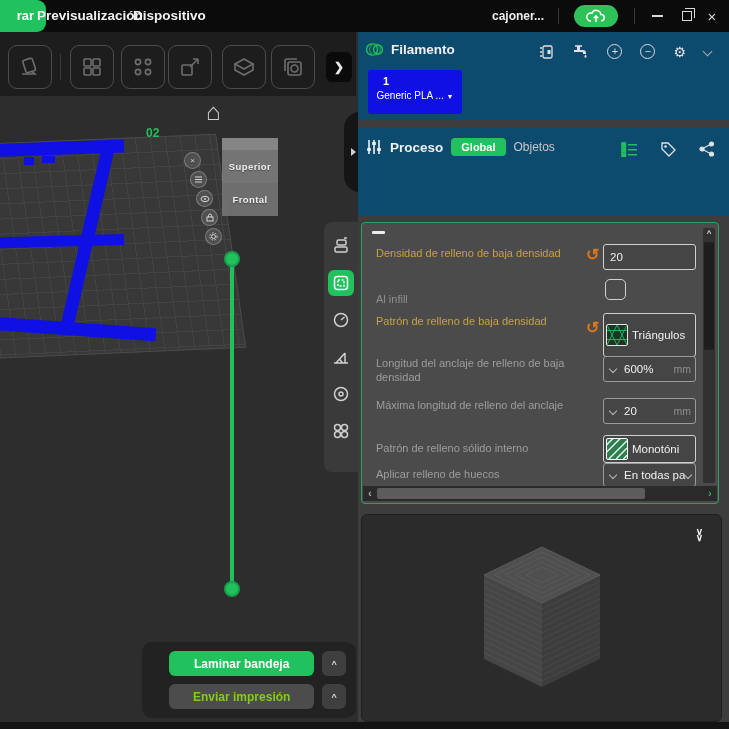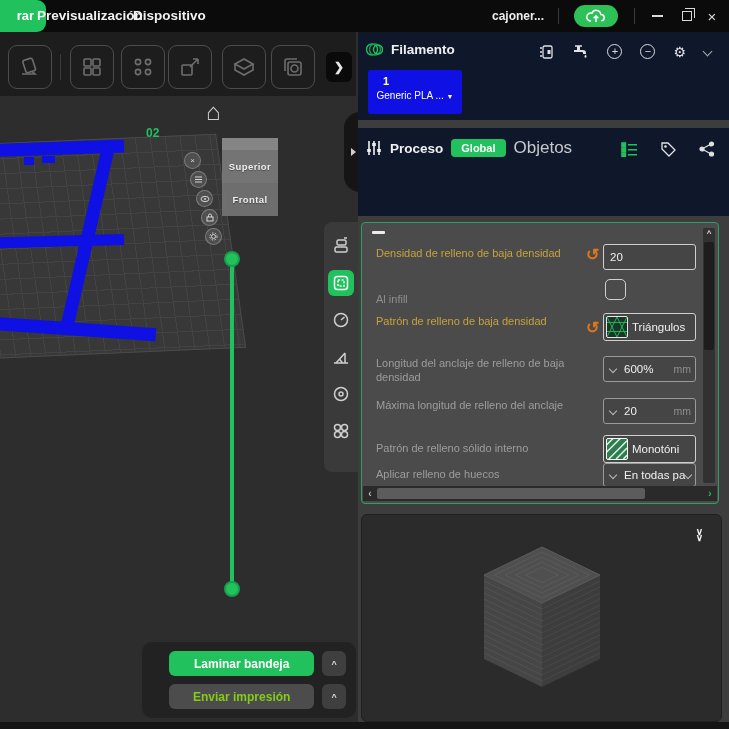--- a/index.html
+++ b/index.html
@@ -49,34 +49,34 @@
   #panel-flap .tri { position:absolute; left:7px; top:36px; width:0; height:0; border-left:5px solid #cfcfcf; border-top:4px solid transparent; border-bottom:4px solid transparent; }
   #action-dock { position:absolute; left:142px; top:546px; width:214px; height:76px; background:#222; border-radius:10px; padding:9px 10px; }
   .dock-row { display:flex; gap:8px; margin-bottom:8px;padding-left:17px; }
   .main-btn { width:148px; height:25px; border-radius:6px; color:#fff; font-weight:bold; font-size:12px; display:flex; align-items:center; justify-content:center; }
   #slice-btn { background:#21c15d; }
   #send-btn { background:#4c4c4c; color:#84cc16; }
   .caret-btn { width:24px; height:25px; border-radius:6px; background:#3f3f3f; color:#d8d8d8; font-size:9px; font-weight:bold; display:flex; align-items:center; justify-content:center; }
 
   
   #right-panel { position:absolute; left:358px; top:32px; width:371px; height:690px; background:#3d3d3d; }
-  .section { position:absolute; left:0; width:371px; background:#0f172a; }
+  .section { position:absolute; left:0; width:371px; background:#0c4a6e; }
   #sec-filament { top:0; height:88px; }
   #sec-process { top:96px; height:88px; }
   .sec-header { position:absolute; left:8px; display:flex; align-items:center; gap:8px; }
   .sec-title { color:#f0f0f0; font-weight:bold; font-size:13.5px; }
   .hdr-icons { position:absolute; display:flex; align-items:center; gap:18px; }
   .hicon { color:#e2e2e2; font-size:14px; line-height:1; }
   .circle-pm { width:15px; height:15px; border:1.3px solid #dcdcdc; border-radius:50%; color:#dcdcdc; font-size:11px; line-height:12px; text-align:center; }
   .chev { width:7px; height:7px; border-right:1.6px solid #aaa; border-bottom:1.6px solid #aaa; transform:rotate(45deg); }
   #fil-card { position:absolute; left:10px; top:38px; width:94px; height:44px; background:#0f10e3; border-radius:3px; color:#fff; }
   #fil-card .num { font-size:11px; font-weight:bold; padding:5px 0 0 15px; }
   #fil-card .name { font-size:10px; text-align:center; margin-top:3px; }
   #global-badge { background:#21c15d; color:#fff; font-size:11px; font-weight:bold; border-radius:4px; padding:3px 10px; }
-  #objects-tab { color:#c9c9c9; font-size:17px; }
+  #objects-tab { color:#c9c9c9; font-size:12px; }
   #preset-row { position:absolute; left:8px; top:140px; display:flex; align-items:center; gap:12px; }
   #preset-box { width:272px; height:30px; border:1px solid #7a7a7a; border-radius:6px; background:#434343; display:flex; align-items:center; padding:0 8px; gap:7px; overflow:hidden; }
   #preset-box .txt { color:#e8e8e8; font-size:11px; white-space:nowrap; }
   .reset-glyph { color:#e0761a; font-size:16px; font-weight:bold; line-height:1; }
 
   
   #settings-panel { position:absolute; left:3px; top:190px; width:358px; height:282px; background:#4b4b4b; border:1px solid #2f9e63; border-radius:4px; overflow:hidden; }
   .srow-label { position:absolute; left:14px; width:212px; font-size:11px; line-height:1.3; color:#9d9d9d; }
   .srow-label.mod { color:#c8a23b; }
   .ctrl { position:absolute; left:241px; width:93px; border:1px solid #cfcfcf; border-radius:3px; background:#454545; display:flex; align-items:center; overflow:hidden; color:#f0f0f0; font-size:11.5px; }
@@ -383,21 +383,21 @@
     <span class="reset-glyph rst" style="top:24px;">↺</span>
     <div class="ctrl" style="top:21px; height:26px;">
         <span class="val">20</span>
       </div>
 
     <div class="srow-label" style="top:61px; color:#8e8e8e;margin-top:8px;">Al infill</div>
     <div id="checkbox-ai" style="top:56px;"></div>
 
     <div class="srow-label mod" style="top:91px;">Patrón de relleno de baja densidad</div>
     <span class="reset-glyph rst" style="top:97px;">↺</span>
-    <div class="ctrl" style="top:90px; height:28px;">
+    <div class="ctrl" style="top:90px; height:44px;">
       <svg class="pat-ico" viewBox="0 0 22 22" style="background:#1d3527;">
           <g stroke="#21c15d" stroke-width="1">
             <path d="M0 6 L22 6 M0 16 L22 16 M0 0 L11 22 M11 0 L22 22 M11 0 L0 22 M22 0 L11 22"></path>
           </g>
         </svg>
       <span class="val" style="padding-left:2px;">Triángulos</span>
     </div>
 
     <div class="srow-label" style="top:133px;">Longitud del anclaje de relleno de baja densidad</div>
     <div class="ctrl dim" style="top:133px; height:26px;">

